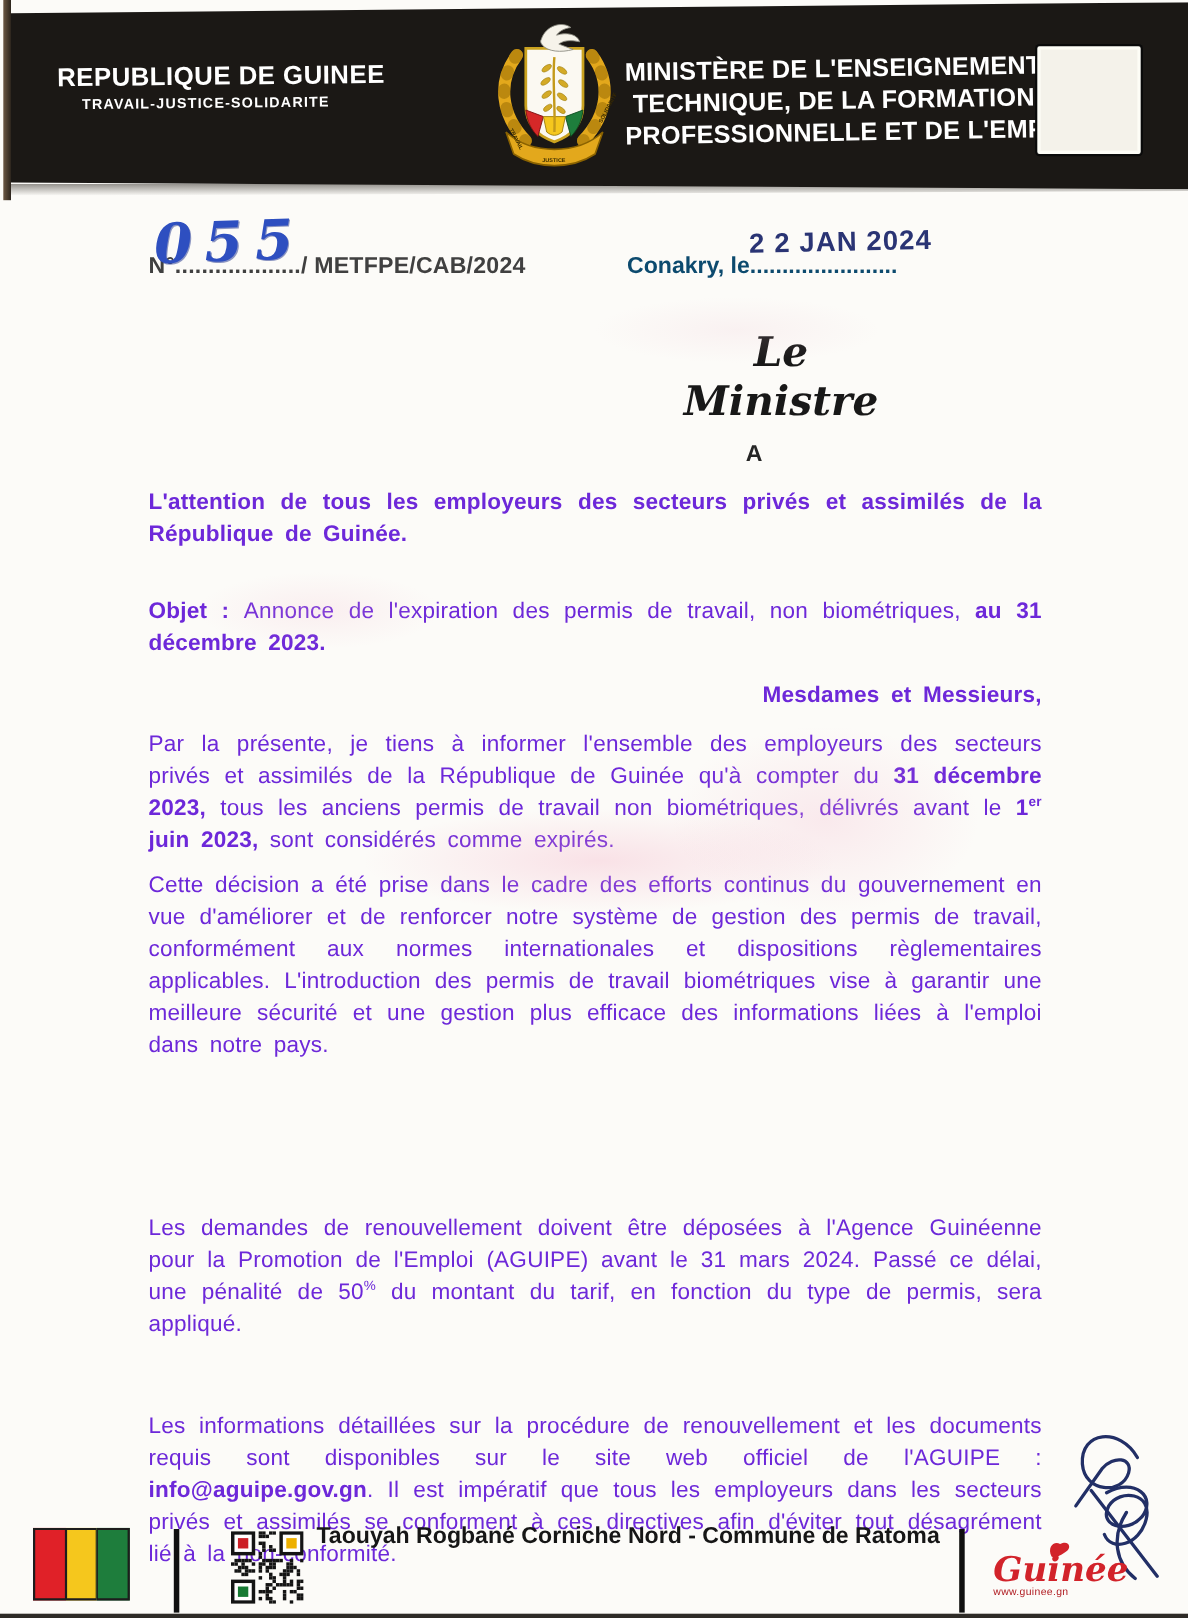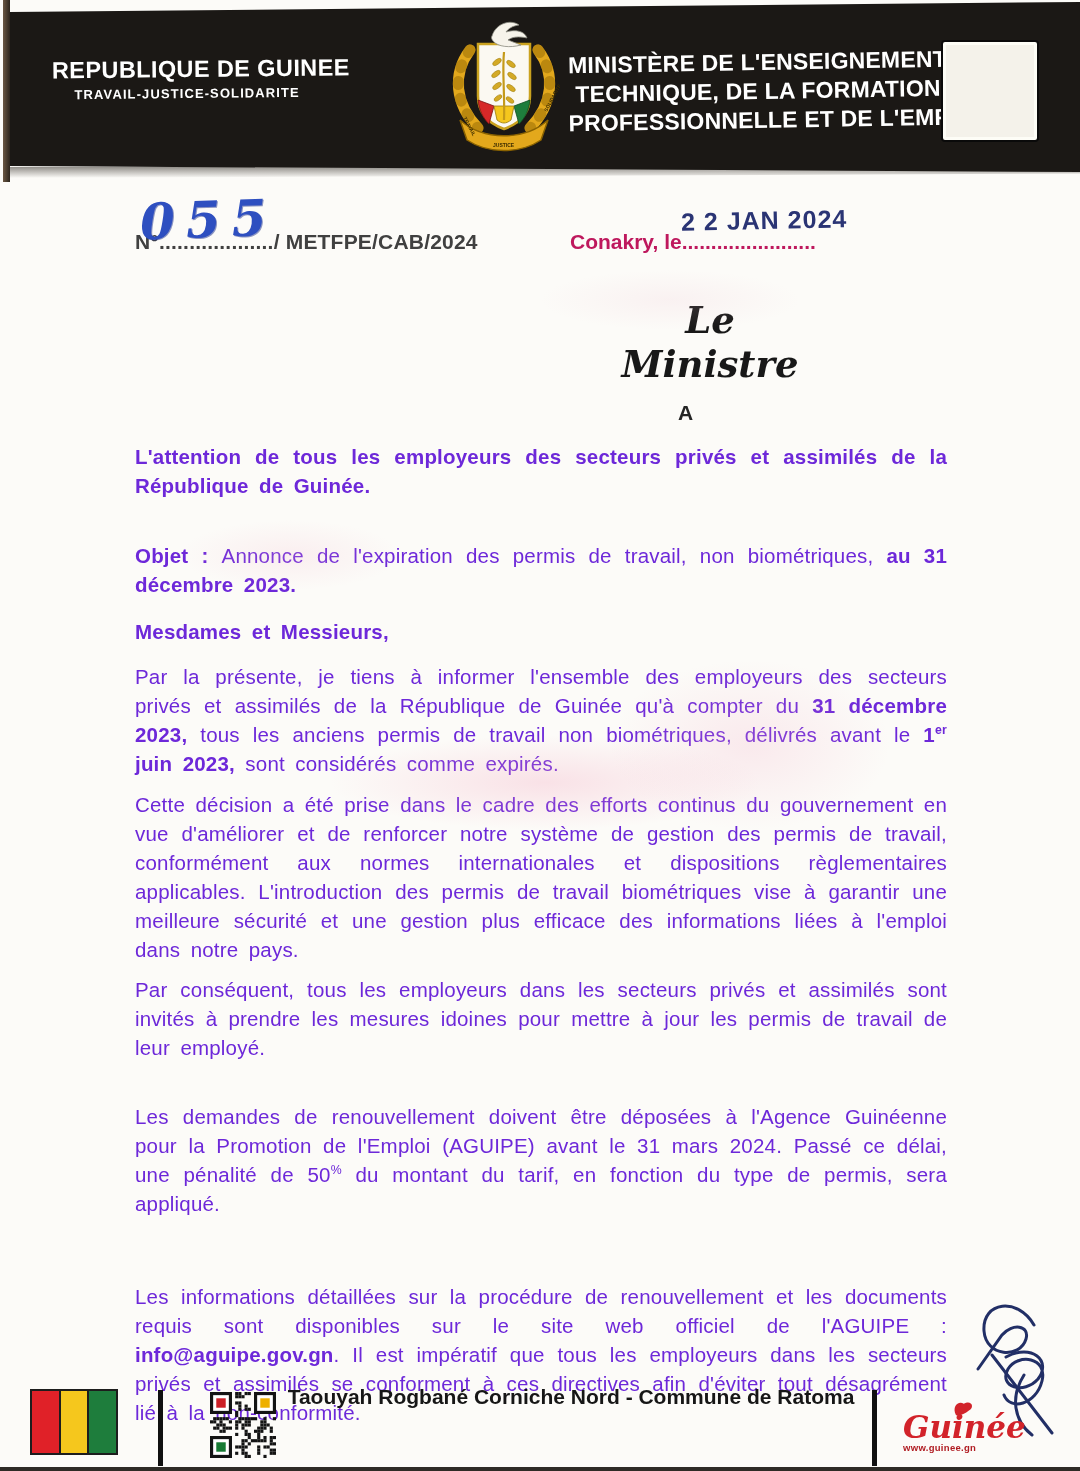--- a/index.html
+++ b/index.html
@@ -25,53 +25,53 @@
             radial-gradient(14px 10px at 76% 28%,#8f7a55 0 40%,transparent 60%),
             radial-gradient(22px 26px at 50% 58%,#c8b astransparent,transparent),
             radial-gradient(26px 22px at 50% 62%,#bfa87e 0 45%,transparent 70%),
             radial-gradient(10px 6px at 50% 78%,#8ea0c8 0 50%,transparent 75%),
             radial-gradient(40px 34px at 50% 50%,#d8cdb2 0 60%,#e9e6d6 75%,#eef0e4);}
   
   .ref-line{position:absolute;left:135px;top:230px;font-size:21px;font-weight:700;color:#404040;letter-spacing:.2px;}
   .handwritten-number{position:absolute;left:140px;top:190px;font-family:"DejaVu Serif",serif;font-style:italic;
           font-weight:700;font-size:50px;color:#2e4fc0;letter-spacing:11px;transform:rotate(-2deg);
           text-shadow:1px 1px 0 rgba(30,50,140,.5);}
-  .dateline{position:absolute;left:570px;top:230px;font-size:21px;font-weight:700;color:#be185d;text-align:center;}
+  .dateline{position:absolute;left:570px;top:230px;font-size:21px;font-weight:700;color:#0c4a6e;text-align:center;}
   .date-stamp{position:absolute;left:681px;top:206px;font-size:25px;font-weight:700;color:#2a3474;
           letter-spacing:1px;transform:rotate(-1.2deg);white-space:nowrap;}
   
   .minister-title{position:absolute;left:600px;top:298px;width:220px;text-align:center;
           font-family:"DejaVu Serif",serif;font-style:italic;font-weight:700;font-size:37px;color:#181818;}
   .addressee-marker{position:absolute;left:678px;top:401px;font-size:21px;font-weight:700;letter-spacing:1px;}
   
   .para{position:absolute;left:135px;width:812px;font-size:20.5px;line-height:29px;text-align:justify;
         color:#6d28d9;word-spacing:4.5px;letter-spacing:.2px;}
   .para.b,.b{font-weight:700;}
   .para sup{font-size:.6em;line-height:0;vertical-align:super;}
   .attention{top:442px;font-weight:700;}
   .objet{top:541px;}
-  .greeting{top:617px;font-weight:700;text-align:left;}
+  .greeting{top:617px;font-weight:700;text-align:right;}
   .p1{top:662px;} .p2{top:790px;} .p3{top:975px;} .p4{top:1102px;} .p5{top:1254px;margin-top:28px;}
   
   .signature{position:absolute;left:948px;top:1295px;width:130px;height:160px;}
   
   .flag{position:absolute;left:30px;top:1389px;width:88px;height:66px;display:flex;}
   .flag div{flex:1;border:2px solid #1d1d1d;}
   .flag .red{background:#e02128;border-right-width:1px;}
   .flag .yellow{background:#f5c71d;border-left-width:1px;border-right-width:1px;}
   .flag .green{background:#1e7d3c;border-left-width:1px;}
   .fdiv{position:absolute;width:5px;height:76px;background:#101010;top:1390px;}
   .fdiv1{left:158px;} .fdiv2{left:872px;}
   .qr{position:absolute;left:210px;top:1392px;width:66px;height:66px;}
   .address{position:absolute;left:282px;top:1384px;width:578px;text-align:center;font-weight:700;
            font-size:21px;line-height:25.5px;color:#161616;}
   .brand{position:absolute;left:903px;top:1398px;width:118px;text-align:left;}
   .brand .elephant{display:block;margin:0 auto -6px auto;width:26px;height:20px;}
   .brand .name{font-family:"DejaVu Serif",serif;font-style:italic;font-weight:700;font-size:31px;color:#d2232a;line-height:30px;}
-  .brand .url{font-size:9.5px;font-weight:700;color:#b01c22;letter-spacing:.3px;}
+  .brand .url{font-size:9.5px;font-weight:400;color:#b01c22;letter-spacing:.3px;}
   .scan-edge{position:absolute;left:0;right:0;bottom:0;height:4px;background:#2e2b26;}
   
   .blot{position:absolute;border-radius:50%;pointer-events:none;}
   .blot1{left:330px;top:735px;width:430px;height:95px;background:radial-gradient(closest-side,rgba(242,166,190,.30),transparent);}
   .blot2{left:610px;top:660px;width:280px;height:170px;background:radial-gradient(closest-side,rgba(240,170,195,.22),transparent);}
   .blot3{left:180px;top:520px;width:220px;height:70px;background:radial-gradient(closest-side,rgba(240,180,200,.18),transparent);}
   .blot4{left:540px;top:270px;width:260px;height:60px;background:radial-gradient(closest-side,rgba(235,190,205,.16),transparent);}
 </style>
 </head>
 <body>
@@ -131,21 +131,20 @@
   <div class="date-stamp">2 2 JAN 2024</div>
 
   <div class="minister-title">Le Ministre</div>
   <div class="addressee-marker">A</div>
 
   <div class="para attention"><span class="b">L'attention de tous les employeurs des secteurs privés et assimilés de la République de Guinée.</span></div>
   <div class="para objet"><span class="b">Objet : </span><span>Annonce de l'expiration des permis de travail, non biométriques, </span><span class="b">au 31 décembre 2023.</span></div>
   <div class="para greeting">Mesdames et Messieurs,</div>
   <div class="para p1"><span>Par la présente, je tiens à informer l'ensemble des employeurs des secteurs privés et assimilés de la République de Guinée qu'à compter du </span><span class="b">31 décembre 2023,</span><span> tous les anciens permis de travail non biométriques, délivrés avant le </span><span class="b">1</span><sup class="b">er</sup><span class="b"> juin 2023,</span><span>  sont considérés comme expirés.</span></div>
   <div class="para p2"><span>Cette décision a été prise dans le cadre des efforts continus du gouvernement en vue d'améliorer et de renforcer notre système de gestion des permis de travail, conformément aux normes internationales et dispositions règlementaires applicables. L'introduction des permis de travail biométriques vise à garantir une meilleure sécurité et une gestion plus efficace des informations liées à l'emploi dans notre pays.</span></div>
-  <div class="para p3"><span>Par conséquent, tous les employeurs dans les secteurs privés et assimilés sont invités à prendre les mesures idoines pour mettre à jour les permis de travail de leur employé.</span></div>
   <div class="para p4"><span>Les demandes de renouvellement doivent être déposées à l'Agence Guinéenne pour la Promotion de l'Emploi (AGUIPE) avant le 31 mars 2024. Passé ce délai, une pénalité de 50</span><sup>%</sup><span> du montant du tarif, en fonction du type de permis, sera appliqué.</span></div>
   <div class="para p5"><span>Les informations détaillées sur la procédure de renouvellement et les documents requis sont disponibles sur le site web officiel de l'AGUIPE : </span><span class="b">info@aguipe.gov.gn</span><span>. Il est impératif que tous les employeurs dans les secteurs privés et assimilés se conforment à ces directives afin d'éviter tout désagrément lié à la non-conformité.</span></div>
 
   <svg class="signature" viewBox="0 0 130 160">
     <g fill="none" stroke="#222f66" stroke-width="3" stroke-linecap="round">
       <path d="M86 30 C70 2 34 6 36 36 C38 62 72 64 78 44 C82 30 64 28 54 40 L30 74"></path>
       <path d="M58 62 C84 48 104 66 90 84 C76 100 50 92 60 74 C70 58 100 62 94 86 C88 110 62 116 56 100"></path>
       <path d="M44 60 L104 138"></path>
       <path d="M76 80 C62 102 66 126 84 140"></path>
     </g>

